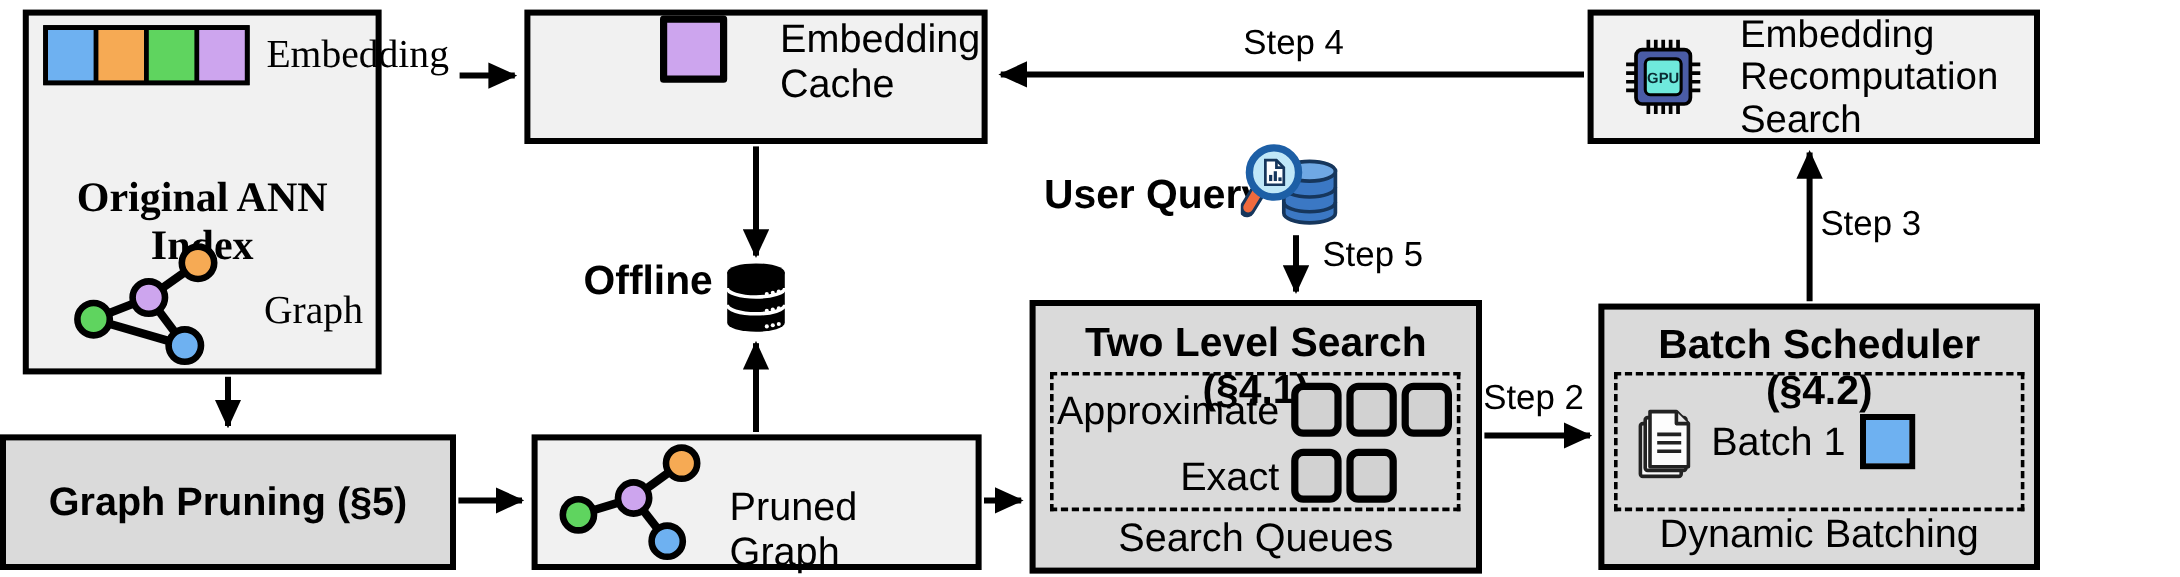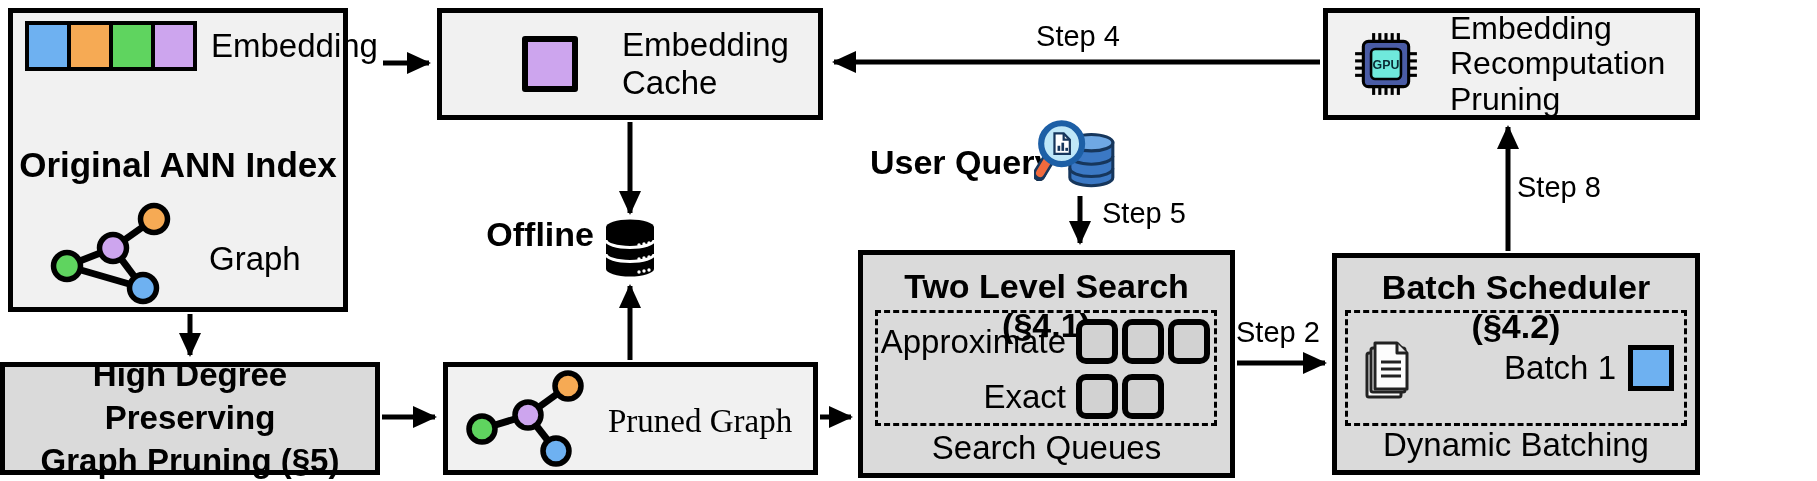--- a/index.html
+++ b/index.html
@@ -10,42 +10,42 @@
   .light{background:#f1f1f1;}
   .dark{background:#dadada;}
   .lbl{font-size:33px;line-height:1.12;}
   .abs{position:absolute;}
   
   .emb-row{position:absolute;left:12px;top:8px;display:flex;align-items:center;gap:14px;}
   .emb-strip{display:flex;gap:4px;background:#000;border:4px solid #000;}
   .embed-cell{width:38px;height:42px;}
   .ann-title{position:absolute;left:0;top:132px;width:100%;text-align:center;font-size:35px;font-weight:700;}
   
-  .cache-inner{display:flex;align-items:center;height:100%;padding-left:80px;gap:44px;box-sizing:border-box;}
+  .cache-inner{display:flex;height:100%;padding-left:108px;gap:44px;box-sizing:border-box;}
   .purple-sq{width:44px;height:44px;border:6px solid #000;border-radius:3px;background:#cda5ee;flex:0 0 auto;}
   .cache-label{width:190px;font-size:33px;line-height:1.15;}
   
   .server-inner{display:flex;align-items:center;height:100%;padding-left:24px;gap:30px;box-sizing:border-box;}
   .server-label{width:240px;font-size:32px;line-height:1.1;}
   
   .hdgp-inner{display:flex;flex-direction:column;justify-content:center;align-items:center;height:100%;
               font-size:33px;font-weight:700;line-height:1.3;text-align:center;}
   
-  .pruned-label{position:absolute;left:160px;top:36px;font-size:33px;font-family:Liberation Serif, serif;}
+  .pruned-label{position:absolute;left:160px;top:36px;font-size:33px;}
   
   .sec-title{position:absolute;left:0;width:100%;text-align:center;font-weight:700;font-size:34px;}
   .dashed{position:absolute;border:3px dashed #000;box-sizing:border-box;}
   .q-row{display:flex;align-items:center;height:53px;margin-top:2px;}
   .q-label{width:188px;text-align:right;font-size:33px;margin-right:10px;flex:0 0 auto;}
   .q-slots{display:flex;gap:4px;}
   .queue-slot{width:30px;height:33px;border:6px solid #000;border-radius:10px;background:#d2d2d2;}
   .footer-label{position:absolute;left:0;bottom:6px;width:100%;text-align:center;font-size:33px;}
   .batch-inner{position:absolute;display:flex;align-items:center;box-sizing:border-box;}
   .docs-wrap{width:78px;display:flex;justify-content:center;flex:0 0 auto;}
-  .batch-rows{flex:1;display:flex;flex-direction:column;gap:6px;padding-right:10px;}
+  .batch-rows{flex:1;display:flex;flex-direction:row;gap:6px;padding-right:10px;}
   .b-row{display:flex;align-items:center;justify-content:flex-end;height:50px;}
   .b-label{font-size:33px;margin-right:12px;}
   .batch-pack{display:flex;border:5px solid #000;background:#000;flex:0 0 auto;}
   .batch-cell{width:36px;height:36px;}
   .batch-cell + .batch-cell{border-left:5px solid #000;}
   
   .step{position:absolute;font-size:29px;font-weight:400;z-index:3;}
   
   .storage-label{position:absolute;left:452px;top:214px;width:142px;text-align:right;
                  font-size:34px;font-weight:700;line-height:1.22;z-index:2;}
@@ -73,23 +73,23 @@
       <line x1="820" y1="417" x2="851" y2="417" marker-end="url(#ah)"></line>
       <line x1="1080" y1="196" x2="1080" y2="243" marker-end="url(#ah)"></line>
       <line x1="1237" y1="363" x2="1325" y2="363" marker-end="url(#ah)"></line>
       <line x1="1508" y1="251" x2="1508" y2="127" marker-end="url(#ah)"></line>
     </g>
   </svg>
 
   <div class="step" style="left:1018px;top:20px;width:120px;text-align:center;">Step 4</div>
   <div class="step" style="left:1102px;top:197px;">Step 5</div>
   <div class="step" style="left:1236px;top:316px;">Step 2</div>
-  <div class="step" style="left:1517px;top:171px;">Step 8</div>
-
-  <div class="box light" style="left:8px;top:8px;width:340px;height:304px;">
+  <div class="step" style="left:1517px;top:171px;">Step 3</div>
+
+  <div class="box light" style="left:19px;top:8px;width:299px;height:304px;font-family:Liberation Serif, serif;">
     <div class="emb-row">
       <div class="emb-strip">
           <div class="embed-cell" style="background: rgb(110, 177, 241);"></div>
           <div class="embed-cell" style="background: rgb(246, 170, 84);"></div>
           <div class="embed-cell" style="background: rgb(95, 212, 95);"></div>
           <div class="embed-cell" style="background: rgb(205, 165, 238);"></div>
         </div>
       <div class="lbl">Embedding</div>
     </div>
     <div class="ann-title">Original ANN Index</div>
@@ -137,21 +137,21 @@
             <line x1="3" y1="44" x2="12" y2="44"></line>
           <line x1="54" y1="23" x2="63" y2="23"></line>
             <line x1="54" y1="30" x2="63" y2="30"></line>
           <line x1="54" y1="37" x2="63" y2="37"></line>
             <line x1="54" y1="44" x2="63" y2="44"></line>
         </g>
         <rect x="11" y="11" width="44" height="44" rx="5" fill="#4a5ca6" stroke="#000" stroke-width="3"></rect>
         <rect x="18.5" y="18.5" width="29" height="29" rx="4" fill="#6fe9dc" stroke="#000" stroke-width="2.5"></rect>
         <text x="33" y="38" text-anchor="middle" font-size="12" font-weight="700" fill="#0a2a33">GPU</text>
       </svg>
-      <div class="server-label">Embedding Recomputation Pruning</div>
+      <div class="server-label">Embedding Recomputation Search</div>
     </div>
   </div>
 
   <div class="storage-label">
     <div>Offline</div>
   </div>
   <svg class="icon" style="left:603px;top:219px;" width="54" height="60" viewBox="0 0 54 60">
     <path d="M3,8 v42 a24,7.5 0 0 0 48,0 v-42 z" fill="#000"></path>
     <ellipse cx="27" cy="8" rx="24" ry="7.5" fill="#000"></ellipse>
     <path d="M3,21 a24,7.5 0 0 0 48,0" fill="none" stroke="#fff" stroke-width="3"></path>
@@ -182,21 +182,20 @@
     <path d="M29,19 v6 h6" fill="none" stroke="#16365c" stroke-width="2.2"></path>
     <g fill="#16365c">
       <rect x="23" y="31" width="2.6" height="5"></rect>
       <rect x="26.8" y="28" width="2.6" height="8"></rect>
       <rect x="30.6" y="33" width="2.6" height="3"></rect>
     </g>
   </svg>
 
   <div class="box dark" style="left:0px;top:362px;width:380px;height:113px;">
     <div class="hdgp-inner">
-      <div>High Degree Preserving</div>
       <div>Graph Pruning (§5)</div>
     </div>
   </div>
 
   <div class="box light" style="left:443px;top:362px;width:375px;height:113px;">
     <svg class="abs" style="left:10px;top:2px;" width="140" height="100" viewBox="0 0 140 100">
       <g stroke="#000" stroke-width="7">
         <line x1="70" y1="46" x2="110" y2="17"></line>
         <line x1="70" y1="46" x2="24" y2="60"></line>
         <line x1="70" y1="46" x2="98" y2="82"></line>

